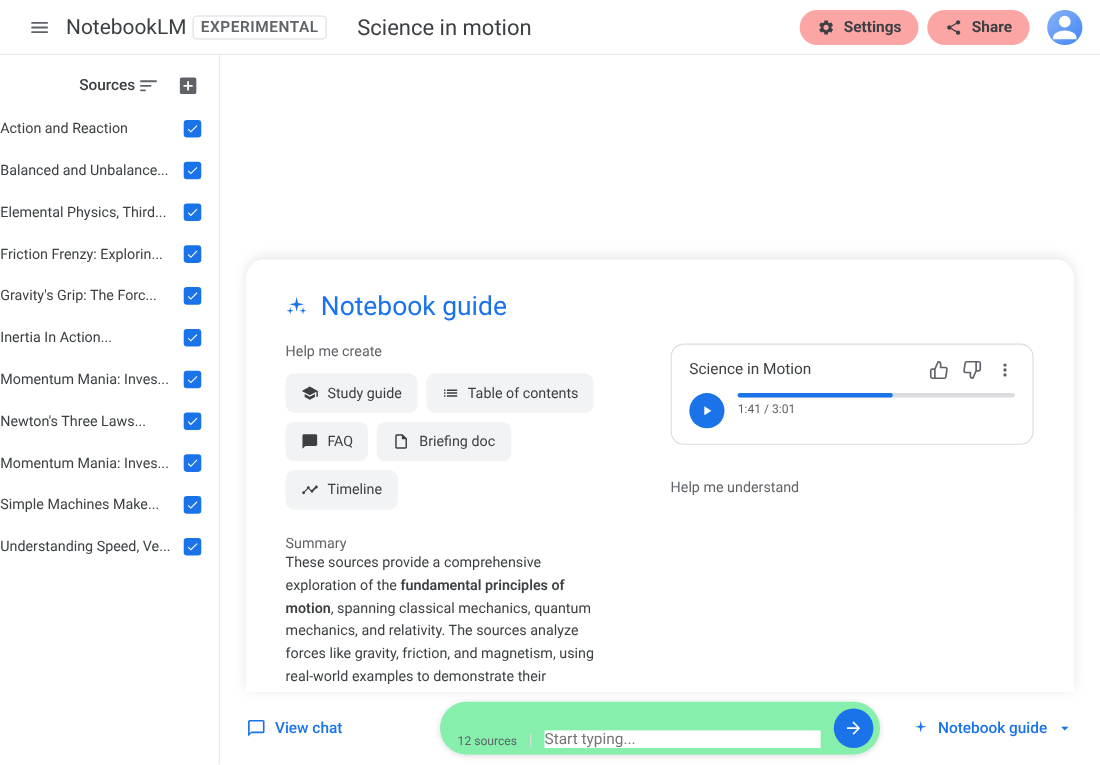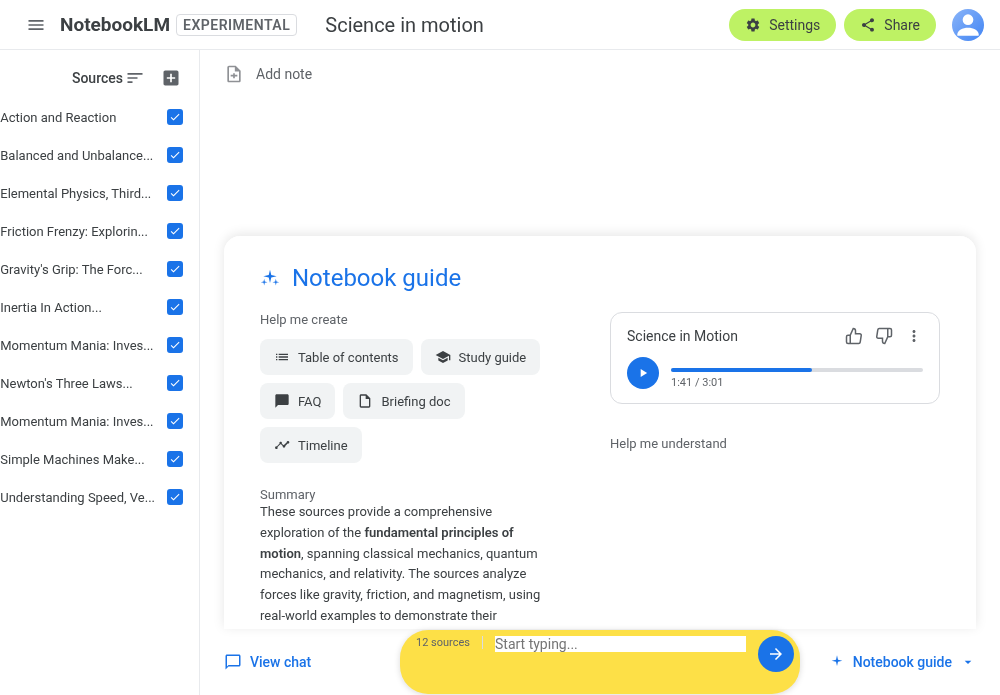--- a/index.html
+++ b/index.html
@@ -35,21 +35,21 @@
       color: #5f6368;
       margin-right: 4px;
     }
     .logo-area {
       display: flex;
       align-items: center;
       gap: 6px;
     }
     .logo-text {
       font-size: 19px;
-      font-weight: 700;
+      font-weight: 400;
       color: #3c4043;
     }
     .experimental-badge {
       font-size: 14px;
       font-weight: 600;
       letter-spacing: 0.5px;
       color: #5f6368;
       border: 1px solid #dadce0;
       padding: 2px 6px;
       border-radius: 4px;
@@ -62,27 +62,28 @@
     }
     .header-right {
       display: flex;
       align-items: center;
       gap: 8px;
     }
     .chip-btn {
       display: flex;
       align-items: center;
       gap: 8px;
-      background: #bef264;
+      background: #fca5a5;
       border: none;
       border-radius: 20px;
       padding: 8px 16px;
       font-size: 14px;
       color: #3c4043;
       cursor: pointer;
+      font-weight: bold;
     }
     .avatar {
       width: 32px;
       height: 32px;
       border-radius: 50%;
       background: linear-gradient(135deg, #8ab4f8, #4285f4);
       margin-left: 8px;
       overflow: hidden;
       display: flex;
       align-items: center;
@@ -265,21 +266,21 @@
       font-size: 14px;
       color: #3c4043;
     }
     .audio-actions {
       display: flex;
       align-items: center;
       gap: 12px;
     }
     .audio-controls {
       display: flex;
-      align-items: flex-end;
+      align-items: flex-start;
       gap: 12px;
     }
     .play-btn {
       width: 32px;
       height: 32px;
       border-radius: 50%;
       border: none;
       background: #1a73e8;
       color: #fff;
       display: flex;
@@ -348,25 +349,25 @@
       align-items: center;
       gap: 8px;
       font-size: 14px;
       color: #1a73e8;
       font-weight: 500;
       cursor: pointer;
       flex: 1;
     }
     .input-pill {
       display: flex;
-      align-items: flex-start;
-      background: #fde047;
+      align-items: flex-end;
+      background: #86efac;
       border-radius: 28px;
       box-shadow: 0 1px 6px rgba(0,0,0,0.15);
-      padding: 6px 6px 22px 16px;
+      padding: 6px 6px 6px 16px;
       gap: 12px;
       width: 400px;
     }
     .sources-count {
       font-size: 11px;
       color: #5f6368;
       padding-right: 12px;
       border-right: 1px solid #dadce0;
     }
     .chat-input {
@@ -573,50 +574,44 @@
     <div class="checkbox">
       <svg width="12" height="12" viewBox="0 0 24 24" fill="#fff">
               <path d="M9 16.17L4.83 12l-1.42 1.41L9 19 21 7l-1.41-1.41z"></path>
             </svg>
     </div>
         </div>
       </div>
   </div>
 
   <div class="content">
-    <div class="add-note">
-      <svg width="20" height="20" viewBox="0 0 24 24" fill="currentColor">
-          <path d="M14 2H6c-1.1 0-2 .9-2 2v16c0 1.1.9 2 2 2h12c1.1 0 2-.9 2-2V8l-6-6zM6 20V4h7v5h5v11H6zm5-9v2H8v2h3v2h2v-2h3v-2h-3v-2h-2z" opacity="0.7"></path>
-        </svg>
-      <span>Add note</span>
-    </div>
 
     <div class="guide-panel">
       <div class="guide-title">
         <svg width="20" height="20" viewBox="0 0 24 24" fill="#1a73e8">
             <path d="M12 2l1.5 6.5L20 10l-6.5 1.5L12 18l-1.5-6.5L4 10l6.5-1.5L12 2zm7 11l.75 3.25L23 17l-3.25.75L19 21l-.75-3.25L15 17l3.25-.75L19 13zM5 13l.75 3.25L9 17l-3.25.75L5 21l-.75-3.25L1 17l3.25-.75L5 13z"></path>
           </svg>
         <span class="guide-title-text">Notebook guide</span>
       </div>
 
       <div class="guide-columns">
         <div class="guide-left">
           <div class="section-label">Help me create</div>
           <div class="chip-row">
             <button class="action-chip">
               <svg width="16" height="16" viewBox="0 0 24 24" fill="currentColor">
+                  <path d="M5 13.18v4L12 21l7-3.82v-4L12 17l-7-3.82zM12 3L1 9l11 6 9-4.91V17h2V9L12 3z"></path>
+                </svg>
+              <span>Study guide</span>
+            </button>
+            <button class="action-chip">
+              <svg width="16" height="16" viewBox="0 0 24 24" fill="currentColor">
                   <path d="M3 13h2v-2H3v2zm0 4h2v-2H3v2zm0-8h2V7H3v2zm4 4h14v-2H7v2zm0 4h14v-2H7v2zM7 7v2h14V7H7z"></path>
                 </svg>
               <span>Table of contents</span>
-            </button>
-            <button class="action-chip">
-              <svg width="16" height="16" viewBox="0 0 24 24" fill="currentColor">
-                  <path d="M5 13.18v4L12 21l7-3.82v-4L12 17l-7-3.82zM12 3L1 9l11 6 9-4.91V17h2V9L12 3z"></path>
-                </svg>
-              <span>Study guide</span>
             </button>
             <button class="action-chip">
               <svg width="16" height="16" viewBox="0 0 24 24" fill="currentColor">
                   <path d="M20 2H4c-1.1 0-2 .9-2 2v18l4-4h14c1.1 0 2-.9 2-2V4c0-1.1-.9-2-2-2z"></path>
                 </svg>
               <span>FAQ</span>
             </button>
             <button class="action-chip">
               <svg width="16" height="16" viewBox="0 0 24 24" fill="currentColor">
                   <path d="M14 2H6c-1.1 0-2 .9-2 2v16c0 1.1.9 2 2 2h12c1.1 0 2-.9 2-2V8l-6-6zM6 20V4h7v5h5v11H6z"></path>

